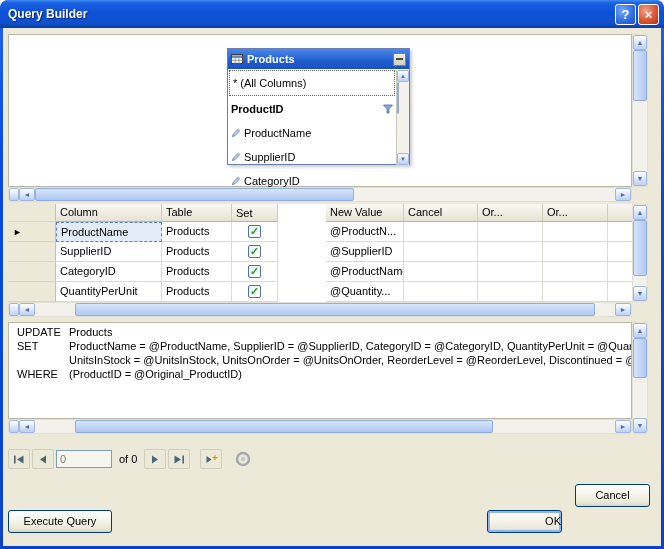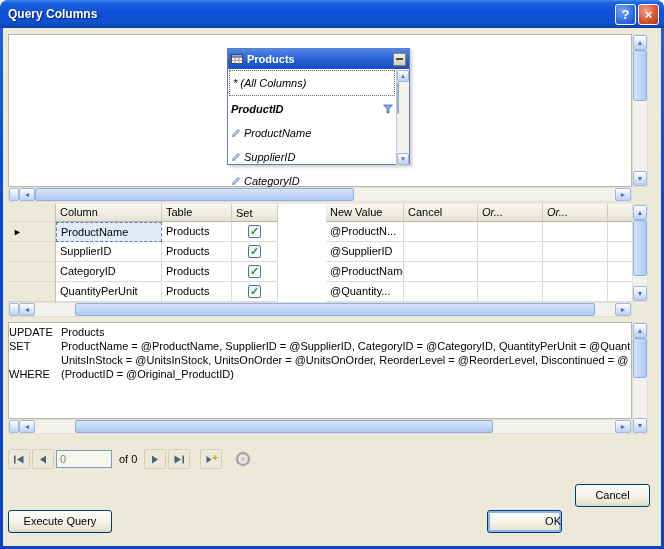--- a/index.html
+++ b/index.html
@@ -48,21 +48,21 @@
 
   .tablewin { position: absolute; left: 218px; top: 13px; width: 183px; height: 117px;
               border: 1px solid #667FAE; background: #fff; box-shadow: 2px 2px 3px rgba(110,110,110,.35); }
   .twhead { height: 20px; background: linear-gradient(180deg,#4C88EC,#215CCE 60%,#1A52C2);
             display: flex; align-items: center; padding: 0 3px; gap: 4px; }
   .twtitle { color: #fff; font-weight: bold; flex: 1; }
   .twbtn { width: 13px; height: 13px; background: linear-gradient(180deg,#F2EFE4,#D2CDBB);
            border: 1px solid #85816F; display: flex; align-items: center; justify-content: center; }
   .twbtn .dash { width: 7px; height: 2px; background: #4A473C; }
   .twbody { position: relative; height: 95px; padding-right: 13px; }
-  .twrow { height: 17px; display: flex; align-items: center; padding: 12px 3px; gap: 3px; white-space: nowrap; font-style: italic; }
+  .twrow { height: 17px; display: flex; align-items: center; padding: 12px 3px; gap: 3px; white-space: nowrap; }
   .twrow.allcols { border: 1px dotted #666; margin: 1px; height: 16px; }
   .twrow .fldname { flex: 1; overflow: hidden; }
   .twrow.pk .fldname { font-weight: bold; }
   .twscroll { position: absolute; right: 0; top: 0; bottom: 0; width: 13px; border-left: 1px solid #C9C6B6;
               background: #F2F1EB; display: flex; flex-direction: column; }
   .twscroll .sb-btn { height: 12px; width: 100%; font-size: 6px; }
 
   
   .gridpane { left: 5px; top: 176px; width: 640px; height: 113px; }
   .gridbody { position: absolute; left: 0; top: 0; width: 624px; height: 98px; background: #fff; overflow: hidden; }
@@ -74,32 +74,32 @@
           border-bottom: 1px solid #D9D6C6; display: flex; align-items: center; }
   .gsel .mark { font-size: 9px; padding-left: 5px; color: #000; }
   .gcell { border-right: 1px solid #DCDCD4; border-bottom: 1px solid #DCDCD4; padding: 3px 4px; background: #fff;
            white-space: nowrap; overflow: hidden; }
   .gcell.sel { background: #E3EBF8; border: 1px dashed #5A7EBC; }
   .c-col { width: 106px; flex: none; }
   .c-tab { width: 70px;  flex: none; }
   .c-set { width: 46px;  flex: none; display: flex; align-items: center; justify-content: center; padding: 0; }
   .c-new { width: 78px;  flex: none; margin-left: 48px; }
   .c-fil { width: 74px;  flex: none; }
-  .c-or  { width: 65px;  flex: none; font-style: italic; }
+  .c-or  { width: 65px;  flex: none; }
   .c-fill { flex: 1; border-right: none; }
   .cb { width: 13px; height: 13px; border: 1px solid #5070A0; border-radius: 2px;
         background: linear-gradient(135deg,#EAF0F8,#fff); color: #28A028; font-weight: bold; font-size: 11px;
         line-height: 11px; text-align: center; }
   .gridpane .vscroll { left: 624px; top: 0; height: 98px; }
   .gridpane .hscroll { left: 0; top: 98px; width: 624px; }
 
   
   .sqlpane { left: 5px; top: 294px; width: 640px; height: 112px; }
   .sqlarea { position: absolute; left: 0; top: 0; width: 624px; height: 97px; background: #fff;
-             border: 1px solid #BAB6A3; padding: 2px 0 0 0; overflow: hidden; }
+             border: 1px solid #BAB6A3; padding: 2px 0 0 8px; overflow: hidden; }
   .sqlline { display: flex; line-height: 14px; white-space: nowrap; }
   .kw { width: 52px; flex: none; }
   .sqlpane .vscroll { left: 624px; top: 0; height: 112px; }
   .sqlpane .hscroll { left: 0; top: 97px; width: 624px; }
 
   
   .nav { position: absolute; left: 5px; top: 420px; height: 22px; display: flex; align-items: center; gap: 2px; }
   .navbtn { width: 22px; height: 20px; background: #ECE9D8; border: 1px solid #D2CEBC; border-radius: 2px;
             display: flex; align-items: center; justify-content: center; }
   .navbtn.roundbtn { border: none; background: transparent; }
@@ -116,21 +116,21 @@
   .btn-exec   { left: 5px;   top: 482px; width: 104px; }
   .btn-ok     { left: 484px; top: 482px; width: 75px; text-align: right; }
   .btn-cancel { left: 572px; top: 456px; width: 75px; }
 </style>
 </head>
 <body>
 
 <div class="window">
 
   <div class="titlebar">
-    <span class="title">Query Columns</span>
+    <span class="title">Query Builder</span>
     <span class="tb-btns">
       <span class="tb-btn help">?</span>
       <span class="tb-btn close">×</span>
     </span>
   </div>
 
   <div class="client">
 
     <div class="pane diagram">
       <div class="canvas">

